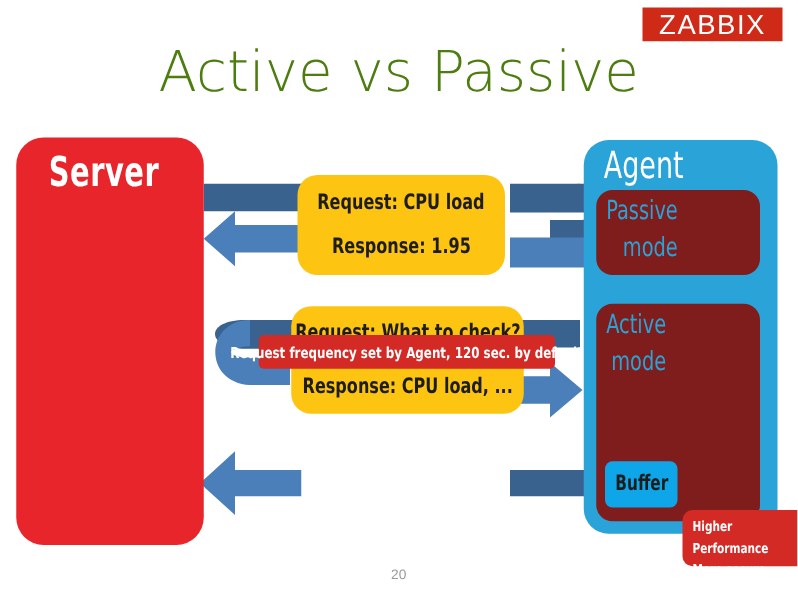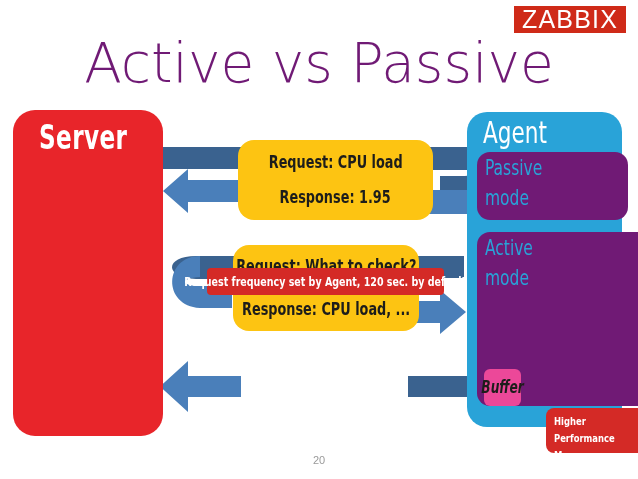--- a/index.html
+++ b/index.html
@@ -26,37 +26,37 @@
     top: 6px;
     width: 112px;
     height: 27px;
     background: #cf2a18;
     display: flex;
     align-items: center;
     justify-content: center;
   }
   .logo-text {
     color: #ffffff;
-    font-size: 25px;
+    font-size: 22px;
     font-weight: 400;
     letter-spacing: 1.2px;
     font-family: "Liberation Sans", sans-serif;
     line-height: 1;
   }
 
   
   .slide-title {
     position: absolute;
     left: 0;
     top: 33px;
     width: 638px;
     text-align: center;
-    font-size: 55px;
+    font-size: 45px;
     font-weight: 300;
-    color: #701a75;
+    color: #4d7c0f;
     font-family: "DejaVu Sans", sans-serif;
     letter-spacing: 0px;
     line-height: 1.1;
   }
 
   
   .server-box {
     position: absolute;
     left: 13px;
     top: 110px;
@@ -96,52 +96,52 @@
     color: #ffffff;
     font-size: 30px;
     font-weight: 300;
     font-family: "DejaVu Sans Condensed", "Liberation Sans Narrow", "Liberation Sans", sans-serif;
     transform: scaleX(0.8);
     transform-origin: left top;
     line-height: 1.1;
   }
   .agent-panel {
     position: absolute;
-    background: #701a75;
+    background: #7f1d1d;
     border-radius: 13px;
     left: 10px;
-    width: 151px;
+    width: 131px;
+    text-align: right;
   }
   .panel-passive { top: 40px;  height: 68px; }
-  .panel-active  { top: 120px; height: 174px; padding-left: 22px; }
+  .panel-active  { top: 131px; height: 174px; }
   .panel-label {
     position: absolute;
     left: 8px;
     top: 2px;
     color: #29a3d8;
     font-size: 21px;
     font-weight: 300;
     font-family: "DejaVu Sans Condensed", "Liberation Sans Narrow", "Liberation Sans", sans-serif;
     transform: scaleX(0.82);
     transform-origin: left top;
     line-height: 1.42;
     white-space: pre-line;
   }
   .buffer-box {
     position: absolute;
     left: 484px;
     top: 369px;
-    width: 37px;
+    width: 58px;
     height: 37px;
-    background: #ec4899;
+    background: #0ea5e9;
     border-radius: 6px;
     display: flex;
     align-items: center;
     justify-content: center;
-    font-style: italic;
   }
   .buffer-label {
     color: #1d1d1b;
     font-size: 17px;
     font-weight: bold;
     font-family: "DejaVu Sans Condensed", "Liberation Sans Narrow", "Liberation Sans", sans-serif;
     transform: scaleX(0.8);
     line-height: 1;
   }
 
@@ -183,21 +183,21 @@
   }
   .msg-line {
     color: #1d1d1b;
     font-size: 17px;
     font-weight: bold;
     font-family: "DejaVu Sans Condensed", "Liberation Sans Narrow", "Liberation Sans", sans-serif;
     transform: scaleX(0.84);
     line-height: 1;
     white-space: nowrap;
   }
-  .msg-1 { left: 238px; top: 140px; width: 195px; height: 80px; }
+  .msg-1 { left: 238px; top: 140px; width: 166px; height: 80px; }
   .msg-1 .msg-line { margin: 9px 0; }
   .msg-2 { left: 233px; top: 245px; width: 186px; height: 86px; }
   .msg-2 .msg-line { margin: 13px 0; }
   .msg-3 { left: 236px; top: 341px; width: 178px; height: 96px; }
   .msg-3 .msg-line { margin: 6px 0; }
 
   
   .freq-banner {
     position: absolute;
     left: 207px;

